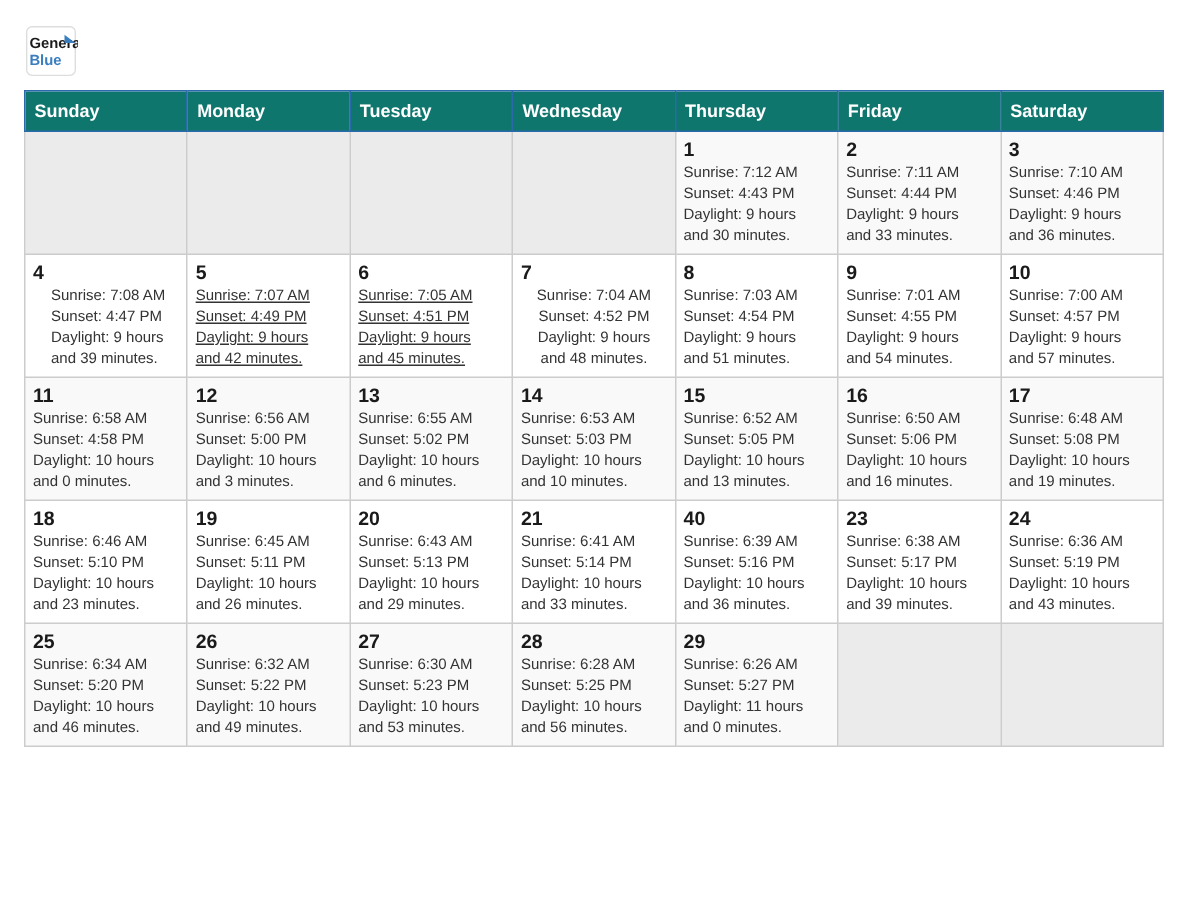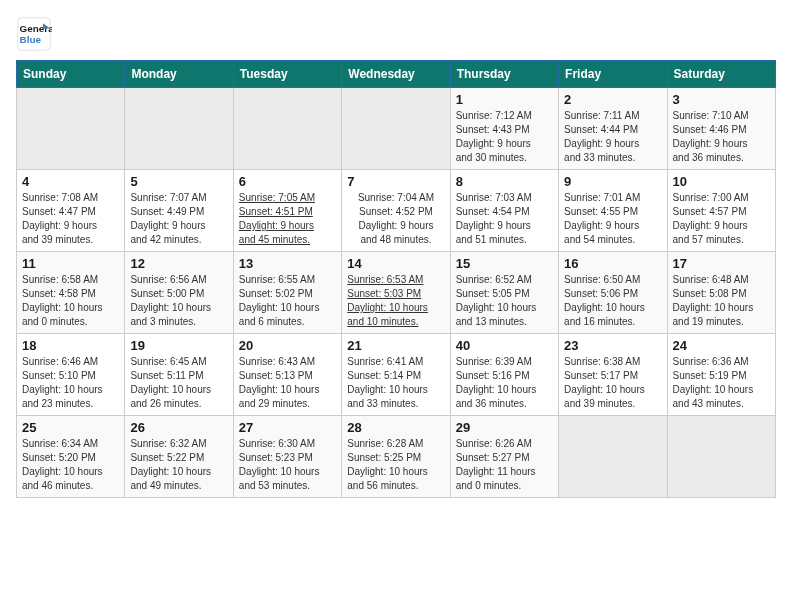--- a/index.html
+++ b/index.html
@@ -144,28 +144,28 @@
           <span class="day-number">3</span>
           <div class="day-info" style="white-space: pre-line;">Sunrise: 7:10 AM
 Sunset: 4:46 PM
 Daylight: 9 hours
 and 36 minutes.</div>
         </td>
       </tr>
       <tr>
         <td>
           <span class="day-number">4</span>
-          <div class="day-info" style="white-space: pre-line;">Sunrise: 7:08 AM
+          <div class="day-info" style="white-space: pre-line; margin-left: 12px;">Sunrise: 7:08 AM
 Sunset: 4:47 PM
 Daylight: 9 hours
 and 39 minutes.</div>
         </td>
         <td>
           <span class="day-number">5</span>
-          <div class="day-info" style="white-space: pre-line;">Sunrise: 7:07 AM
+          <div class="day-info" style="white-space: pre-line; text-decoration: underline;">Sunrise: 7:07 AM
 Sunset: 4:49 PM
 Daylight: 9 hours
 and 42 minutes.</div>
         </td>
         <td>
           <span class="day-number">6</span>
           <div class="day-info" style="white-space: pre-line; text-decoration: underline;">Sunrise: 7:05 AM
 Sunset: 4:51 PM
 Daylight: 9 hours
 and 45 minutes.</div>
@@ -216,21 +216,21 @@
         </td>
         <td>
           <span class="day-number">13</span>
           <div class="day-info" style="white-space: pre-line;">Sunrise: 6:55 AM
 Sunset: 5:02 PM
 Daylight: 10 hours
 and 6 minutes.</div>
         </td>
         <td>
           <span class="day-number">14</span>
-          <div class="day-info" style="white-space: pre-line; text-decoration: underline;">Sunrise: 6:53 AM
+          <div class="day-info" style="white-space: pre-line;">Sunrise: 6:53 AM
 Sunset: 5:03 PM
 Daylight: 10 hours
 and 10 minutes.</div>
         </td>
         <td>
           <span class="day-number">15</span>
           <div class="day-info" style="white-space: pre-line;">Sunrise: 6:52 AM
 Sunset: 5:05 PM
 Daylight: 10 hours
 and 13 minutes.</div>

